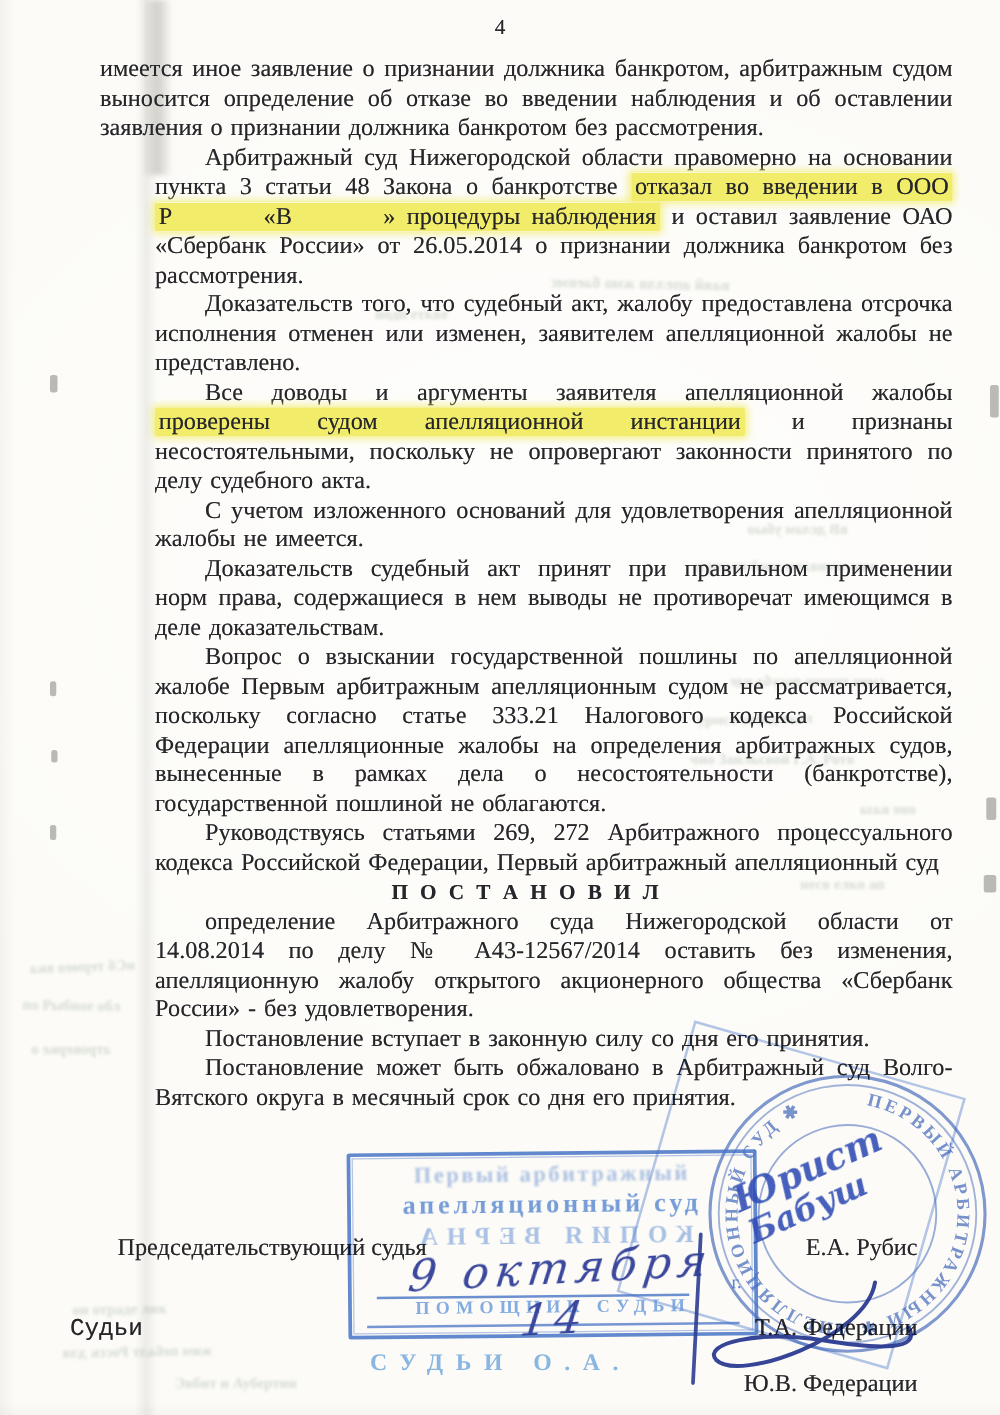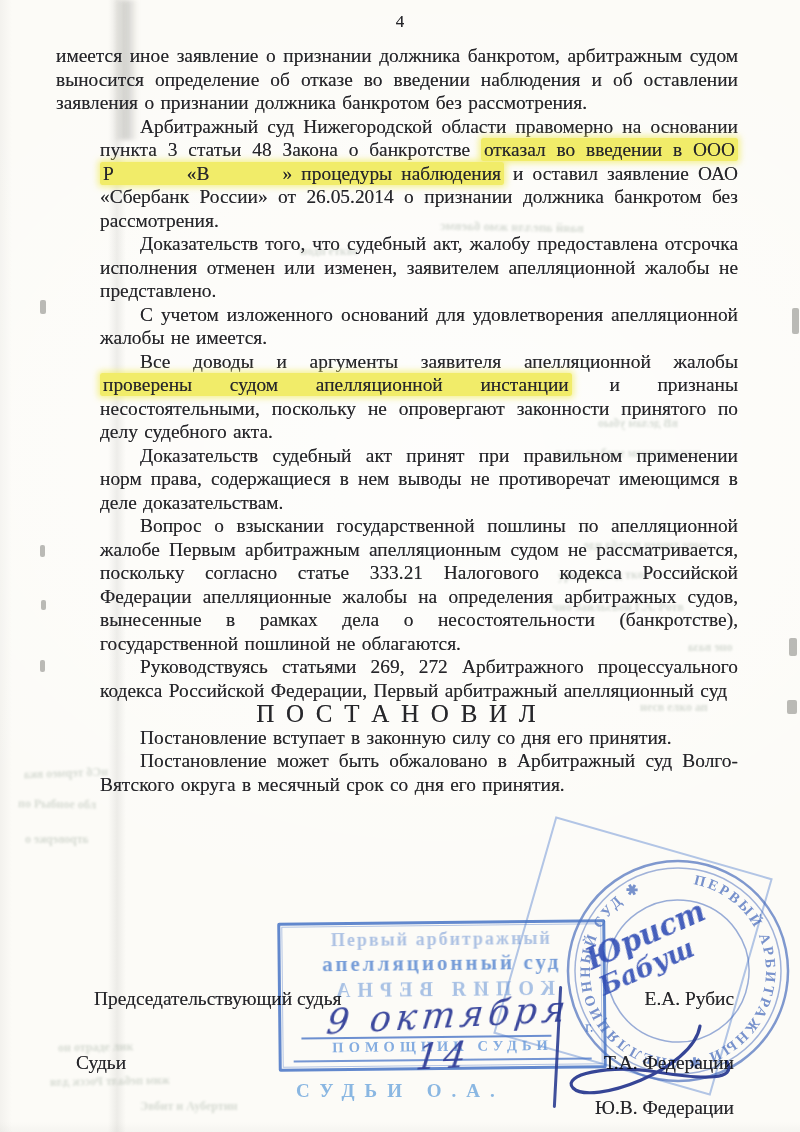--- a/index.html
+++ b/index.html
@@ -16,38 +16,38 @@
   .streak-top{position:absolute;left:114px;top:0;width:24px;height:140px;
     background:linear-gradient(90deg, rgba(0,0,0,0), rgba(95,95,90,.28), rgba(0,0,0,0));
     filter:blur(2px);}
   
   .artifacts{position:absolute;inset:0;z-index:1;}
   .artifacts span{position:absolute;display:block;color:#7e907f;opacity:.30;
     filter:blur(1.3px);font-weight:bold;white-space:nowrap;}
   .artifacts span.mir{transform:scaleX(-1);}
   .smudge{position:absolute;background:#6b6b66;border-radius:2px;opacity:.45;filter:blur(.6px);}
   
-  .docbody{position:absolute;left:56px;top:44px;width:682px;z-index:2;
+  .docbody{position:absolute;left:80px;top:44px;width:682px;z-index:2;
     font-size:19.4px;line-height:23.5px;text-align:justify;word-spacing:1.5px;
     text-shadow:0 0 .5px rgba(38,38,44,.55);}
   .pagenum{position:absolute;left:0;top:12px;width:800px;text-align:center;z-index:2;
     font-size:17px;text-shadow:0 0 .5px rgba(38,38,44,.5);}
   p.para{margin:0;}
   p.ind{text-indent:40px;margin-left:44px;}
   .hl{background:#f1ec69;border-radius:2px;padding:1px 3px;
     box-shadow:0 0 6px 2px rgba(241,236,105,.75);
     -webkit-box-decoration-break:clone;box-decoration-break:clone;}
-  .heading{margin:17px 0 21px 0;text-align:center;font-weight:normal;font-size:25px;
+  .heading{margin:17px 0 21px 0;text-align:center;font-weight:bold;font-size:17px;
     letter-spacing:2px;text-indent:0;}
   
   .sigrow{position:absolute;left:56px;width:682px;z-index:2;font-size:19.4px;
     text-shadow:0 0 .5px rgba(38,38,44,.55);}
   .sigrow .nm{position:absolute;right:4px;top:0;}
   .sig1{top:988px;} .sig1 .lb{margin-left:38px;}
-  .sig2{top:1052px;} .sig2 .lb{margin-left:20px;}
+  .sig2{top:1052px;} .sig2 .lb{font-family:Liberation Mono, monospace;}
   .sig3{top:1097px;}
   
   .stamps{position:absolute;inset:0;z-index:3;mix-blend-mode:multiply;pointer-events:none;}
   .rect-stamp{position:absolute;left:278px;top:921px;width:322px;height:143px;
     border:3px solid rgba(72,118,205,.85);border-radius:2px;transform:rotate(-.6deg);}
   .rect-stamp::after{content:"";position:absolute;inset:1px;border:1px solid rgba(72,118,205,.4);}
   .rs-line{position:absolute;left:0;width:100%;text-align:center;font-weight:bold;white-space:nowrap;}
   .rs-l1{top:5px;font-size:18px;letter-spacing:2px;color:rgba(95,140,215,.5);filter:blur(.7px);}
   .rs-l2{top:27px;font-size:21px;letter-spacing:3px;color:rgba(85,135,215,.8);filter:blur(.4px);}
   .rs-l3{top:54px;font-size:20px;letter-spacing:7px;color:rgba(100,148,220,.55);
@@ -108,28 +108,29 @@
   <div class="smudge" style="left:789px;top:638px;width:8px;height:18px;"></div>
   <div class="smudge" style="left:787px;top:700px;width:10px;height:14px;"></div>
 
   <div class="pagenum">4</div>
 
   <div class="docbody">
     <div id="body-top">
         <p class="para"><span>имеется иное заявление о признании должника банкротом, арбитражным судом выносится определение об отказе во введении наблюдения и об оставлении заявления о признании должника банкротом без рассмотрения.</span></p>
         <p class="para ind"><span>Арбитражный суд Нижегородской области правомерно на основании пункта 3 статьи 48 Закона о банкротстве </span><span class="hl">отказал во введении в ООО Р&nbsp;&nbsp;&nbsp;&nbsp;&nbsp;&nbsp;&nbsp;&nbsp;«В&nbsp;&nbsp;&nbsp;&nbsp;&nbsp;&nbsp;&nbsp;&nbsp;» процедуры наблюдения</span><span> и оставил заявление ОАО «Сбербанк России» от 26.05.2014 о признании должника банкротом без рассмотрения.</span></p>
         <p class="para ind"><span>Доказательств того, что судебный акт, жалобу предоставлена отсрочка исполнения отменен или изменен, заявителем апелляционной жалобы не представлено.</span></p>
+        <p class="para ind"><span>Все доводы и аргументы заявителя апелляционной жалобы </span><span class="hl">проверены судом апелляционной инстанции</span><span> и признаны несостоятельными, поскольку не опровергают законности принятого по делу судебного акта.</span></p>
         <p class="para ind"><span>С учетом изложенного оснований для удовлетворения апелляционной жалобы не имеется.</span></p>
-        <p class="para ind"><span>Все доводы и аргументы заявителя апелляционной жалобы </span><span class="hl">проверены судом апелляционной инстанции</span><span> и признаны несостоятельными, поскольку не опровергают законности принятого по делу судебного акта.</span></p>
         <p class="para ind"><span>Доказательств судебный акт принят при правильном применении норм права, содержащиеся в нем выводы не противоречат имеющимся в деле доказательствам.</span></p>
         <p class="para ind"><span>Вопрос о взыскании государственной пошлины по апелляционной жалобе Первым арбитражным апелляционным судом не рассматривается, поскольку согласно статье 333.21 Налогового кодекса Российской Федерации апелляционные жалобы на определения арбитражных судов, вынесенные в рамках дела о несостоятельности (банкротстве), государственной пошлиной не облагаются.</span></p>
         <p class="para ind"><span>Руководствуясь статьями 269, 272 Арбитражного процессуального кодекса Российской Федерации, Первый арбитражный апелляционный суд</span></p>
       </div>
     <p class="para heading">П О С Т А Н О В И Л</p>
     <div id="body-bottom">
+        <p class="para ind"><span>определение Арбитражного суда Нижегородской области от 14.08.2014 по делу № А43-12567/2014 оставить без изменения, апелляционную жалобу открытого акционерного общества «Сбербанк России» - без удовлетворения.</span></p>
         <p class="para ind"><span>Постановление вступает в законную силу со дня его принятия.</span></p>
         <p class="para ind"><span>Постановление может быть обжаловано в Арбитражный суд Волго-Вятского округа в месячный срок со дня его принятия.</span></p>
       </div>
   </div>
 
   <div class="sigrow sig1">
     <span class="lb">Председательствующий судья</span>
     <span class="nm">Е.А. Рубис</span>
   </div>
   <div class="sigrow sig2">

